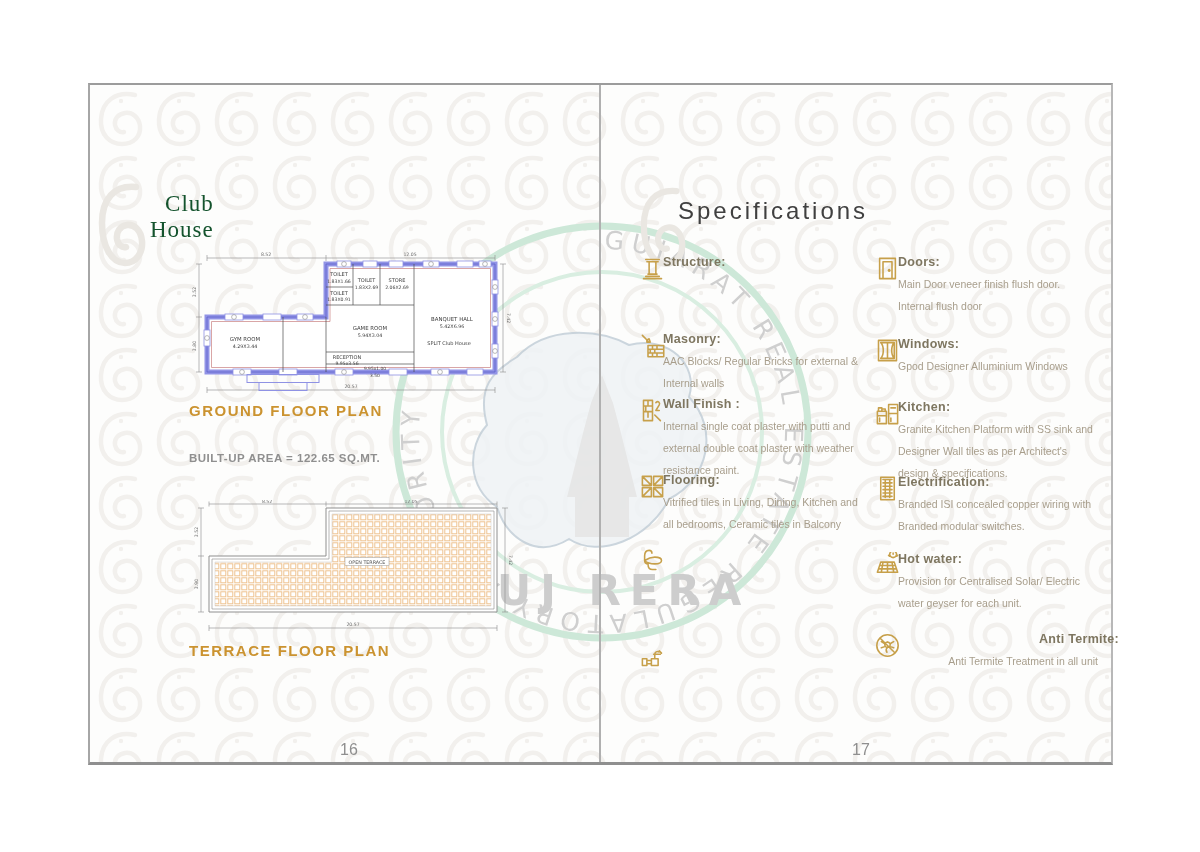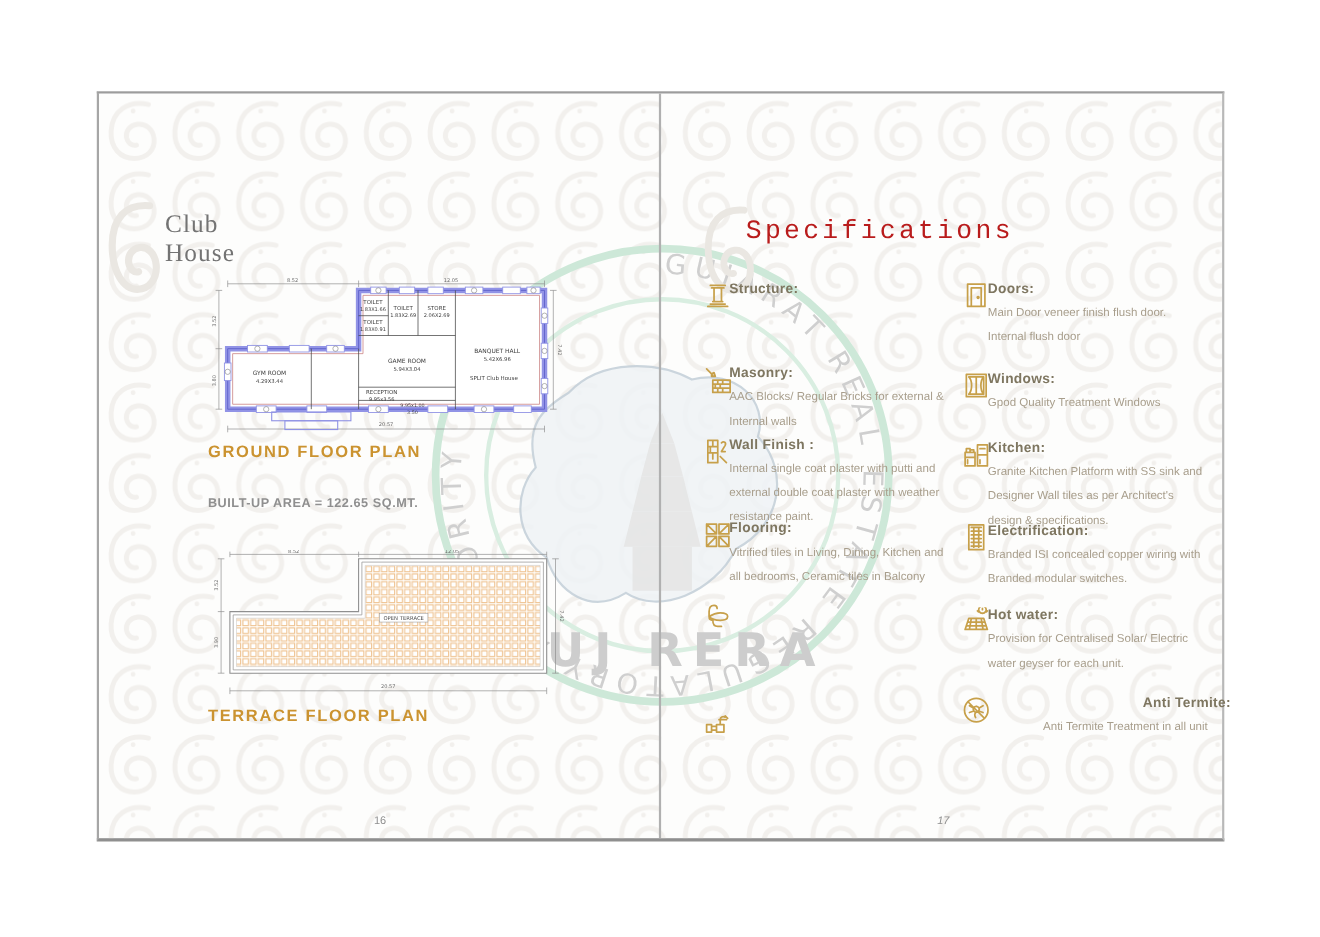--- a/index.html
+++ b/index.html
@@ -15,35 +15,35 @@
   }
   .bg-pattern { position:absolute; left:0; top:0; width:100%; height:100%; }
   .gutter { position:absolute; left:509px; top:0; width:2px; height:100%; background:#b0b0b0; }
 
   .watermark { position:absolute; left:277px; top:112px; width:470px; height:470px; pointer-events:none; }
 
   .ornament { position:absolute; }
 
   .page-title {
     position:absolute; font-family:"Liberation Serif", serif;
-    color:#737373; font-size:23px; line-height:1.15; letter-spacing:1px;
+    color:#14532d; font-size:23px; line-height:1.15; letter-spacing:1px;text-align:right;
   }
   .spec-title {
-    position:absolute; left:588px; top:112px; font-family:Liberation Mono, monospace;
-    color:#b91c1c; font-size:24px; letter-spacing:3px;
+    position:absolute; left:588px; top:112px; font-family:Liberation Sans, sans-serif;
+    color:#404040; font-size:24px; letter-spacing:3px;
   }
 
   .plan-svg { position:absolute; }
   .plan-title {
     position:absolute; color:#cb9330; font-size:15px; font-weight:bold;
     letter-spacing:1.5px; font-family:"Liberation Sans", sans-serif;
   }
   .plan-sub { position:absolute; color:#8f8f8f; font-size:11.5px; letter-spacing:0.5px; font-weight:bold; }
 
-  .page-num { position:absolute; color:#8f8f8f; font-size:10px; }
+  .page-num { position:absolute; color:#8f8f8f; font-size:16px; }
 
   .spec-item { position:absolute; width:245px; }
   .spec-item .icon { position:absolute; left:0; top:0; width:27px; height:27px; color:#c7a04a; }
   .spec-item .icon svg { width:27px; height:27px; stroke:#c7a04a; fill:none; stroke-width:1.4; stroke-linecap:round; stroke-linejoin:round; }
   .spec-item .txt { margin-left:24px; }
   .spec-item h4 { font-size:12.5px; color:#7e7660; font-weight:bold; letter-spacing:0.3px; margin-bottom:4px; }
   .spec-item p { font-size:10.5px; color:#a89e8c; line-height:2.1; width:200px; }
 
   svg text { font-family:"DejaVu Sans", sans-serif; }
 </style>
@@ -306,21 +306,21 @@
   </div>
 
   <div class="spec-item" style="left:784px; top:252px;">
     <span class="icon">
       <svg viewBox="0 0 24 24">
           <path d="M4,3 h16 v18 h-16 z M6,5 h12 v14 h-12 M6,5 c3,3 3,11 0,14 M18,5 c-3,3 -3,11 0,14 M12,5 v14 M4,21 h16"></path>
         </svg>
     </span>
     <div class="txt">
         <h4>Windows:</h4>
-      <p>Gpod Quality Treatment Windows</p>
+      <p>Gpod Designer Alluminium Windows</p>
       </div>
   </div>
 
   <div class="spec-item" style="left:784px; top:315px;">
     <span class="icon">
       <svg viewBox="0 0 24 24">
           <path d="M3,10 h8 v11 h-8 z M3,14 h8 M13,4 h8 v17 h-8 z M13,12 h8 M15,7 h4 M15,16 v3 M5,16 v3 M4,10 v-3 h3 v3 M8,8 h2 v2"></path>
         </svg>
     </span>
     <div class="txt">
@@ -359,15 +359,15 @@
           <circle cx="12" cy="12" r="9.5"></circle>
           <path d="M12,9 a2.4,2.4 0 1 0 0.01,0 M12,13.5 c-1.5,1.5 -1.5,3 -0.5,4.5 M9,10 l-2.5,-1.5 M15,10 l2.5,-1.5 M9.5,13 l-3,1 M14.5,13 l3,1 M5.5,5.5 l13,13"></path>
         </svg>
     </span>
     <div class="txt">
         <h4>Anti Termite:</h4>
       <p>Anti Termite Treatment in all unit</p>
       </div>
   </div>
 
-  <div class="page-num" style="left:762px; top:656px;font-style:italic;">17</div>
+  <div class="page-num" style="left:762px; top:656px;">17</div>
 
 </div>
 
 </body></html>

